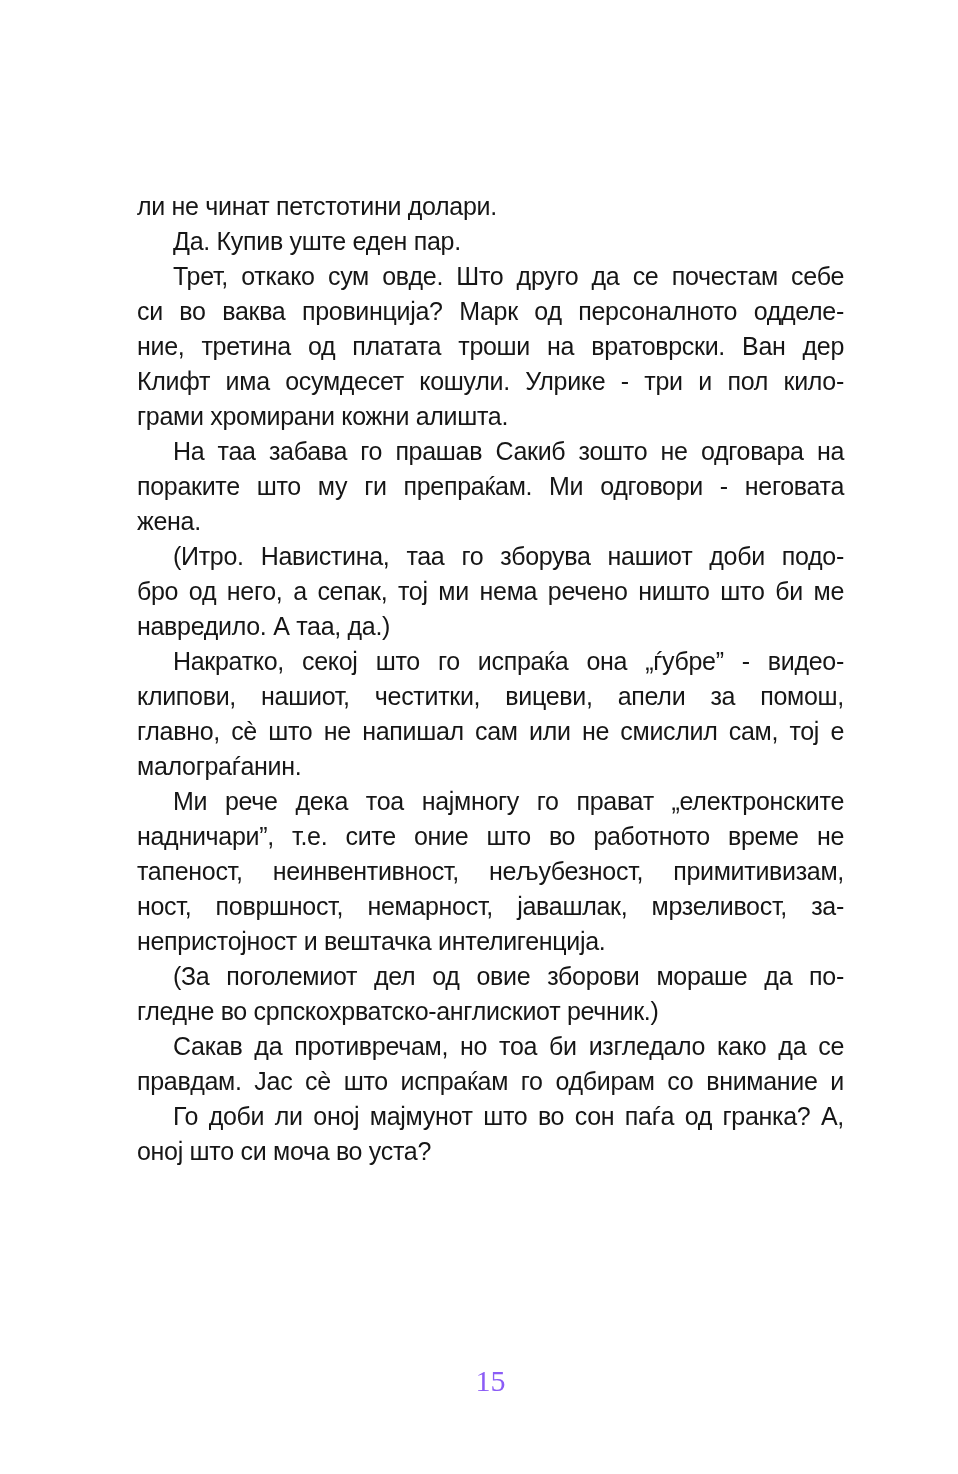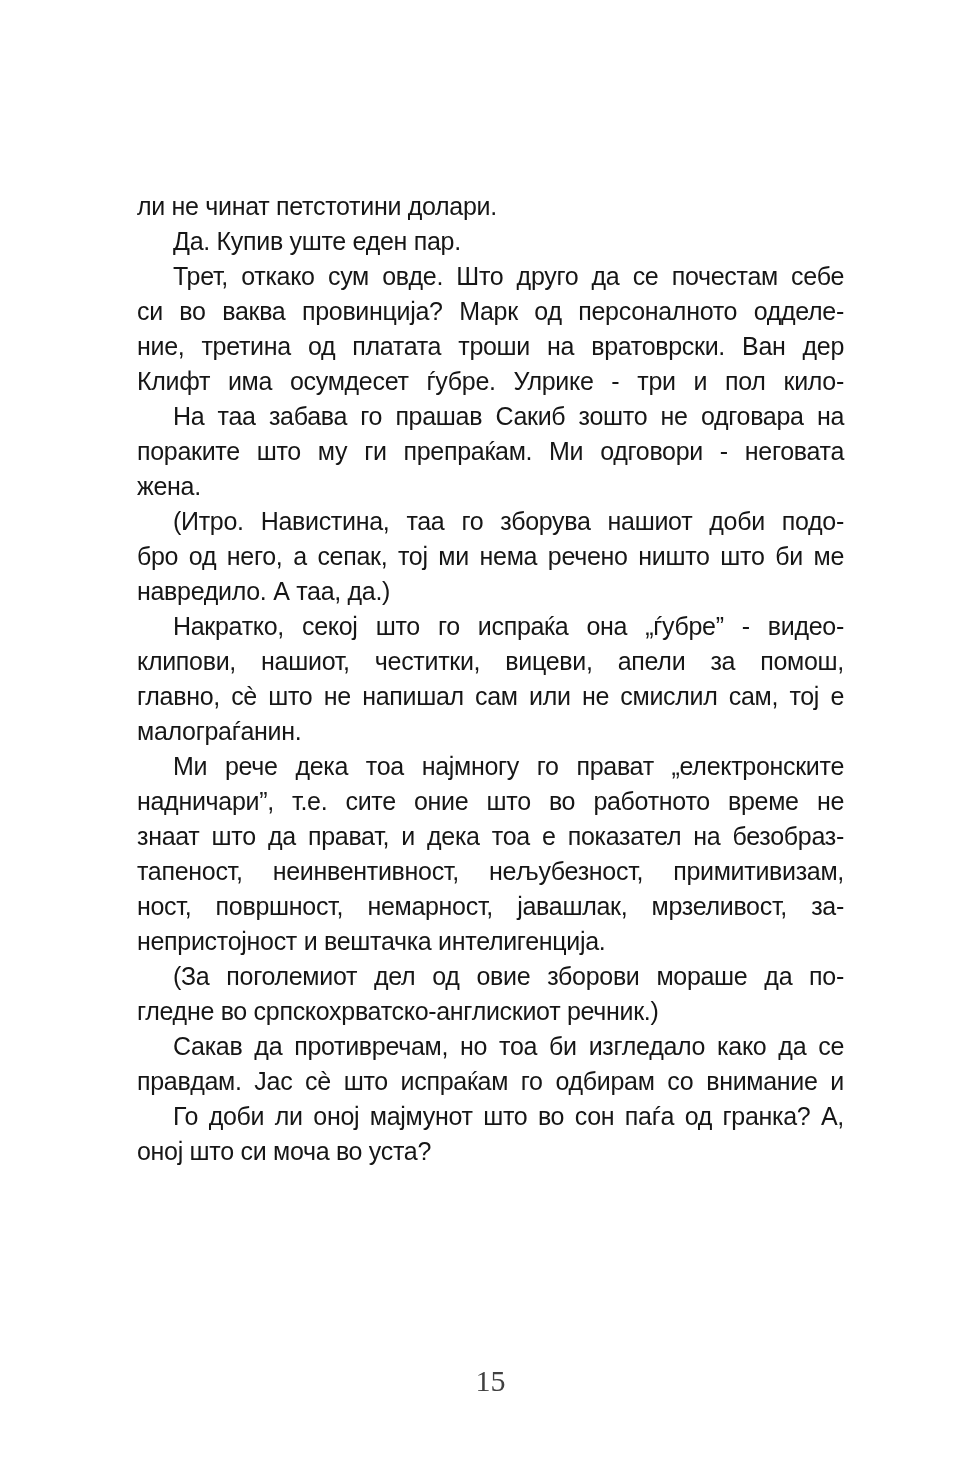--- a/index.html
+++ b/index.html
@@ -43,60 +43,60 @@
     text-indent: 36px;
   }
   .page-number {
     position: absolute;
     left: 137px;
     top: 1316px;
     width: 707px;
     text-align: center;
     font-family: "Liberation Serif", "DejaVu Serif", serif;
     font-size: 30px;
-    color: #404040;
+    color: #8b5cf6;
   }
 </style>
 </head>
 <body>
 
 <div class="page">
   <div class="text-block">
       <div class="paragraph">
         <span class="text-line">ли не чинат петстотини долари.</span>
       </div>
       <div class="paragraph">
         <span class="text-line indented">Да. Купив уште еден пар.</span>
       </div>
       <div class="paragraph">
         <span class="text-line justified indented">Трет, откако сум овде. Што друго да се почестам себе</span>
         <span class="text-line justified">си во ваква провинција? Марк од персоналното одделе-</span>
         <span class="text-line justified">ние, третина од платата троши на вратоврски. Ван дер</span>
-        <span class="text-line justified">Клифт има осумдесет ѓубре. Улрике - три и пол кило-</span>
+        <span class="text-line justified">Клифт има осумдесет кошули. Улрике - три и пол кило-</span>
+        <span class="text-line">грами хромирани кожни алишта.</span>
       </div>
       <div class="paragraph">
         <span class="text-line justified indented">На таа забава го прашав Сакиб зошто не одговара на</span>
         <span class="text-line justified">пораките што му ги препраќам. Ми одговори - неговата</span>
         <span class="text-line">жена.</span>
       </div>
       <div class="paragraph">
         <span class="text-line justified indented">(Итро. Навистина, таа го зборува нашиот доби подо-</span>
         <span class="text-line justified">бро од него, а сепак, тој ми нема речено ништо што би ме</span>
         <span class="text-line">навредило. А таа, да.)</span>
       </div>
       <div class="paragraph">
         <span class="text-line justified indented">Накратко, секој што го испраќа она „ѓубре” - видео-</span>
         <span class="text-line justified">клипови, нашиот, честитки, вицеви, апели за помош,</span>
         <span class="text-line justified">главно, сè што не напишал сам или не смислил сам, тој е</span>
         <span class="text-line">малограѓанин.</span>
       </div>
       <div class="paragraph">
         <span class="text-line justified indented">Ми рече дека тоа најмногу го прават „електронските</span>
         <span class="text-line justified">надничари”, т.е. сите оние што во работното време не</span>
-        <span class="text-line justified">знаат што да прават, и дека тоа е показател на безобраз-</span>
         <span class="text-line justified">тапеност, неинвентивност, нељубезност, примитивизам,</span>
         <span class="text-line justified">ност, површност, немарност, јавашлак, мрзеливост, за-</span>
         <span class="text-line">непристојност и вештачка интелигенција.</span>
       </div>
       <div class="paragraph">
         <span class="text-line justified indented">(За поголемиот дел од овие зборови мораше да по-</span>
         <span class="text-line">гледне во српскохрватско-англискиот речник.)</span>
       </div>
       <div class="paragraph">
         <span class="text-line justified indented">Сакав да противречам, но тоа би изгледало како да се</span>

